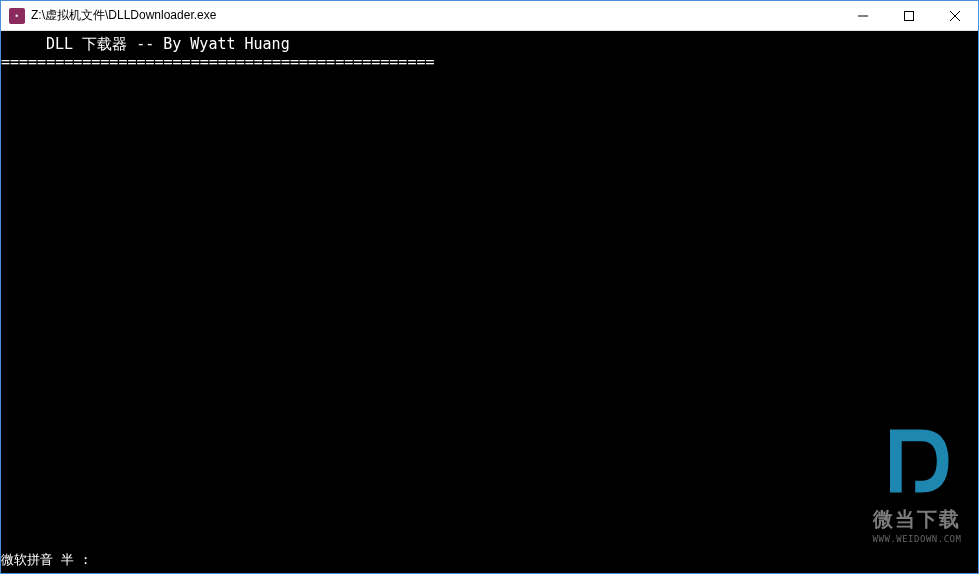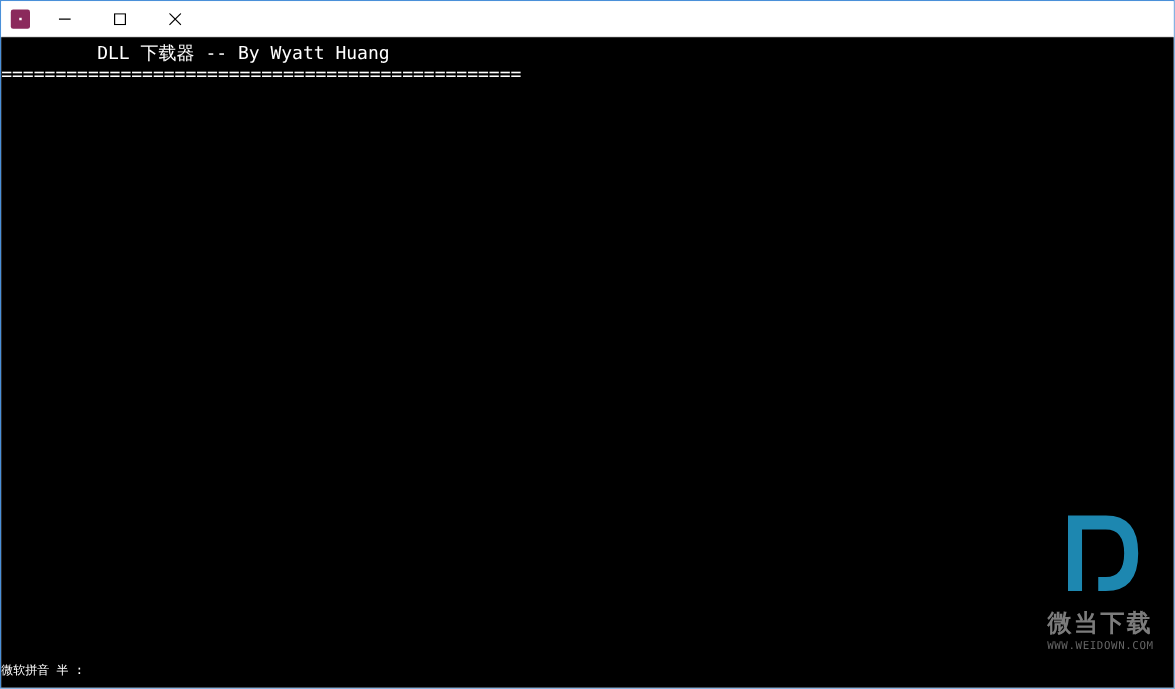--- a/index.html
+++ b/index.html
@@ -69,27 +69,27 @@
       font-size: 15px;
       line-height: 18px;
       padding: 4px 0 0 0;
       position: relative;
       overflow: hidden;
     }
     .console-line {
       white-space: pre;
       padding: 0;
     }
-    .indent { padding-left: 80px; }
+    .indent { padding-left: 45px; }
     .ime-status {
       position: absolute;
       bottom: 4px;
       left: 0;
       color: #fff;
-      font-size: 10px;
+      font-size: 13px;
       white-space: pre;
     }
     .watermark {
       position: absolute;
       right: 16px;
       bottom: 25px;
       text-align: center;
       opacity: 0.9;
     }
     .wm-logo {
@@ -109,20 +109,21 @@
       letter-spacing: 0.5px;
       margin-top: 2px;
     }
   </style>
 </head>
 <body>
 
 <div class="window">
   <div class="titlebar">
     <div class="app-icon">▪</div>
+    <div class="title-text">Z:\虚拟机文件\DLLDownloader.exe</div>
     <div class="window-controls">
       <div class="win-btn">
         <svg viewBox="0 0 10 10">
             <line x1="0" y1="5" x2="10" y2="5" stroke="#000" stroke-width="1"></line>
           </svg>
       </div>
       <div class="win-btn">
         <svg viewBox="0 0 10 10">
             <rect x="0.5" y="0.5" width="9" height="9" fill="none" stroke="#000" stroke-width="1"></rect>
           </svg>

